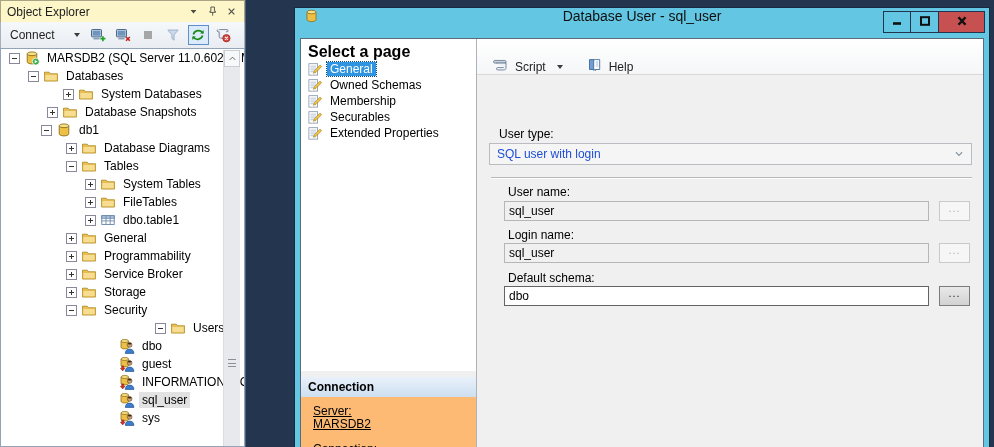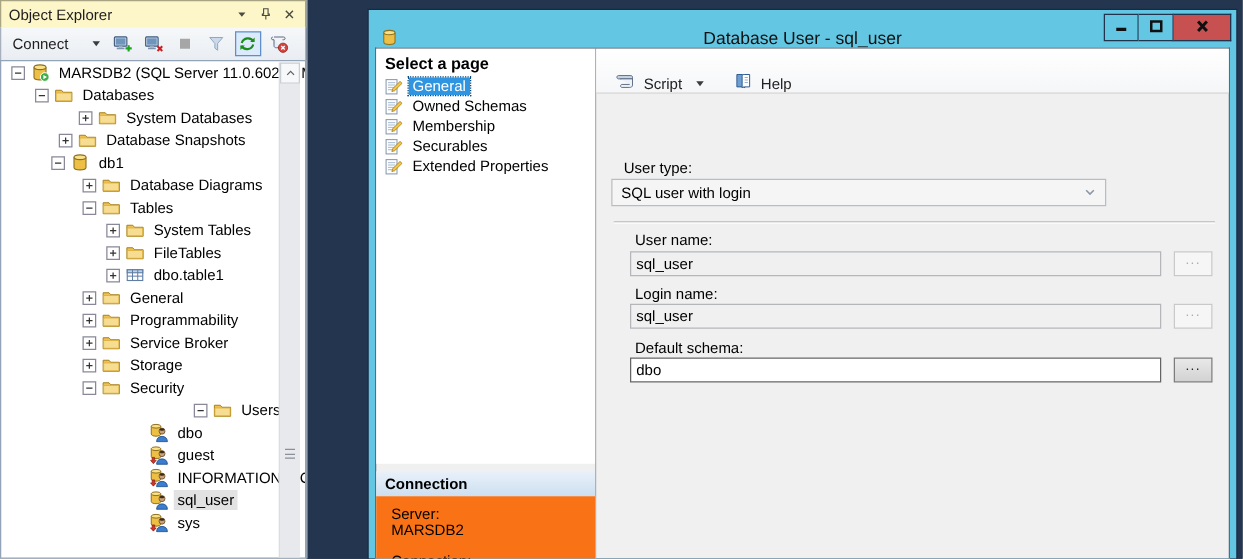--- a/index.html
+++ b/index.html
@@ -31,50 +31,50 @@
   .tlabel.sel{background:#e2e2e2;}
   .oe-scrollbar{position:absolute;top:1px;right:4px;width:17px;bottom:0;background:#f2f3f5;border-left:1px solid #dadde2;}
   .sb-up{height:17px;background:#f7f8fa;border:1px solid #c9cdd4;display:flex;align-items:center;justify-content:center;}
   .sb-up svg{width:11px;height:11px;}
   .sb-thumb{position:absolute;top:17px;left:0;right:0;bottom:0;background:#e7e9ec;}
   .grip{position:absolute;left:4px;right:4px;top:292px;height:8px;border-top:1px solid #8a8f98;border-bottom:1px solid #8a8f98;}
   .grip::before{content:"";position:absolute;left:0;right:0;top:3px;height:1px;background:#8a8f98;}
 
   
   .dialog{position:absolute;left:295px;top:8px;width:694px;height:439px;background:#63c6e2;box-shadow:0 0 0 1px #182942;}
-  .dlg-title{position:relative;height:30px;display:flex;align-items:flex-end;}
+  .dlg-title{position:relative;height:30px;display:flex;align-items:flex-start;}
   .dlg-icon{margin-left:9px;width:15px;height:16px;}
   .dlg-icon svg{width:15px;height:16px;}
   .dlg-title-text{position:absolute;left:0;right:0;text-align:center;font-size:14px;color:#101010;}
   .win-btns{position:absolute;right:4px;top:3px;display:flex;}
   .wb{width:28px;height:22px;background:#63c6e2;border:1px solid #20344e;border-left:none;padding:0;display:flex;align-items:center;justify-content:center;}
   .wb:first-child{border-left:1px solid #20344e;}
   .wb svg{width:20px;height:14px;}
   .wb.close{width:46px;background:#c75050;}
   .dlg-body{position:absolute;left:5px;right:5px;top:30px;bottom:0;background:#f0f0f0;border:1px solid #5b6b7c;border-bottom:none;}
   
   .pages-pane{position:absolute;left:0;top:0;bottom:0;width:176px;border-right:1px solid #aeb2b8;}
   .pane-white{position:absolute;left:0;right:0;top:0;height:332px;background:#fff;}
-  .pane-header{height:22px;padding:4px 7px 0;font-size:13px;font-weight:bold;color:#000;}
+  .pane-header{height:22px;padding:4px 7px 0;font-size:16px;font-weight:bold;color:#000;}
   .pitem{height:16px;display:flex;align-items:center;gap:5px;padding-left:6px;font-size:12px;color:#000;white-space:nowrap;}
   .pitem .pico{width:15px;height:15px;flex:0 0 15px;}
   .pitem .pico svg{width:15px;height:15px;display:block;}
   .plabel{padding:0 3px;line-height:14px;}
   .plabel.sel{background:#3095e0;color:#fff;outline:1px dotted #0c4a80;}
   .conn-header{position:absolute;left:0;right:0;top:338px;height:20px;background:linear-gradient(#e9f1fa,#cddff0);font-size:12px;font-weight:bold;color:#000;padding:3px 7px 0;}
-  .conn-body{position:absolute;left:0;right:0;top:358px;bottom:0;background:#f97316;padding:8px 0 0 12px;font-size:12px;color:#000;line-height:13px;}
+  .conn-body{position:absolute;left:0;right:0;top:358px;bottom:0;background:#fdba74;padding:8px 0 0 12px;font-size:12px;color:#000;line-height:13px;text-decoration:underline;}
   .conn-gap{height:12px;}
   
   .content{position:absolute;left:176px;right:0;top:0;bottom:0;}
   .dlg-toolbar{height:36px;background:linear-gradient(#ffffff,#f5f6f8);border-bottom:1px solid #d8d8d8;display:flex;align-items:center;padding-left:8px;}
   .dtb{display:flex;align-items:center;gap:5px;background:none;border:none;font-size:12px;color:#222;padding:4px 6px;margin-top:20px;}
   .dtb svg{width:19px;height:16px;}
   .form{position:absolute;left:0;right:0;top:36px;bottom:0;font-size:12px;color:#000;}
   .flabel{position:absolute;white-space:nowrap;}
-  .combo{position:absolute;left:12px;top:68px;width:396px;height:22px;background:#f5f5f5;border:1px solid #b9bdc2;color:#000000;line-height:20px;padding:0 22px 0 7px;}
+  .combo{position:absolute;left:12px;top:68px;width:483px;height:22px;background:#f5f5f5;border:1px solid #b9bdc2;color:#1d4ed8;line-height:20px;padding:0 22px 0 7px;}
   .combo .chev{position:absolute;right:5px;top:3px;width:14px;height:14px;}
   .etched{position:absolute;left:14px;top:102px;width:481px;height:2px;border-top:1px solid #b9b9b9;border-bottom:1px solid #fdfdfd;}
   .tbox{position:absolute;left:27px;width:425px;height:20px;border:1px solid #b4b6ba;background:#f0f0f0;color:#000;font-size:12px;padding:1px 4px;}
   .tbox.enabled{background:#fff;border:1px solid #646464;}
   .browse{position:absolute;left:462px;width:31px;height:20px;font-size:11px;letter-spacing:1px;border:1px solid #c9c9c9;background:#f6f6f6;color:#aeaeae;padding:0 0 6px;}
   .browse.enabled{background:linear-gradient(#e9e9e9,#d2d2d2);border:1px solid #7c7c7c;color:#222;}
 </style>
 </head>
 <body>
 

